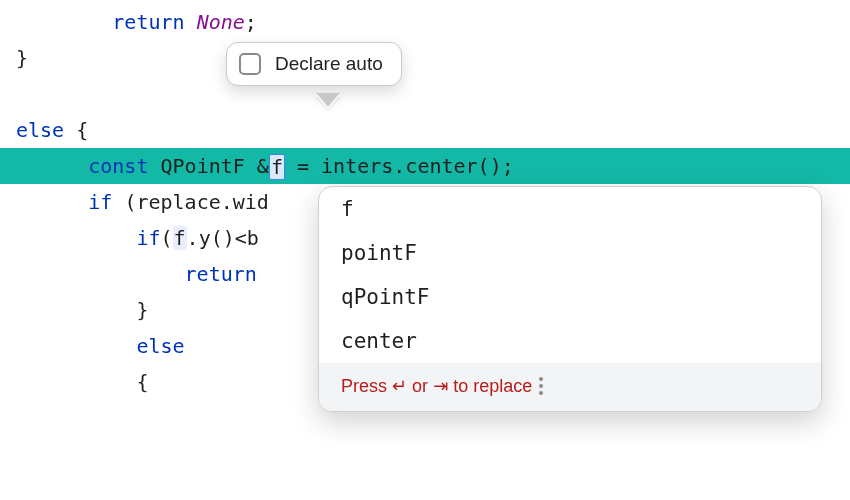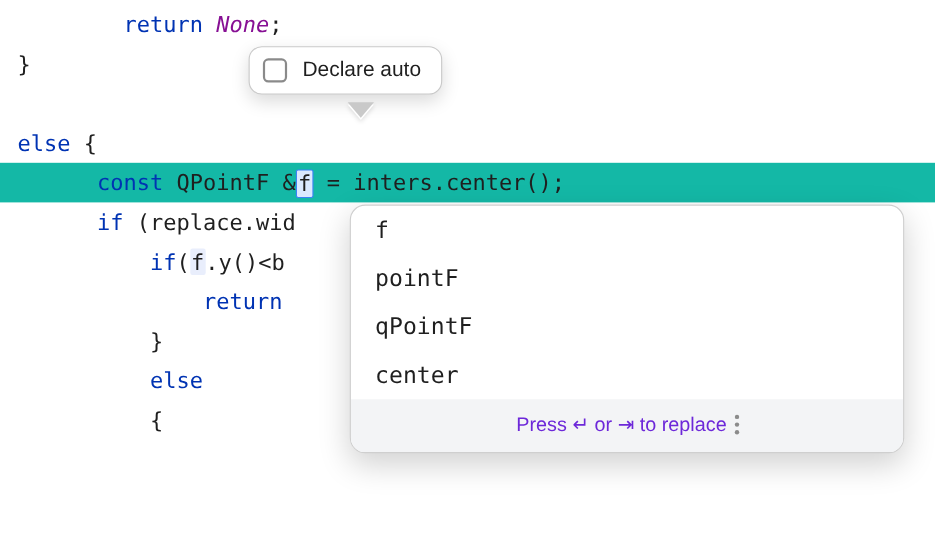--- a/index.html
+++ b/index.html
@@ -112,24 +112,24 @@
     font-family: "Menlo","Consolas",monospace;
     font-size: 21px;
     padding: 10px 22px;
     color: #1f1f1f;
   }
   .completion .footer {
     background: #f3f4f6;
     padding: 12px 14px 14px 22px;
     font-family: -apple-system,"Segoe UI",sans-serif;
     font-size: 18px;
-    color: #6d28d9;
+    color: #b91c1c;
     display: flex;
     align-items: center;
-    justify-content: center;
+    justify-content: flex-start;
   }
   .completion .footer .kbd { font-family: -apple-system; }
   .more-icon {
     width: 18px; height: 18px;
     display: flex; flex-direction: column; justify-content: space-between; align-items:center;
   }
   .more-icon span {
     width: 4px; height: 4px; background: #8b8b8b; border-radius: 50%;
   }
 </style>

